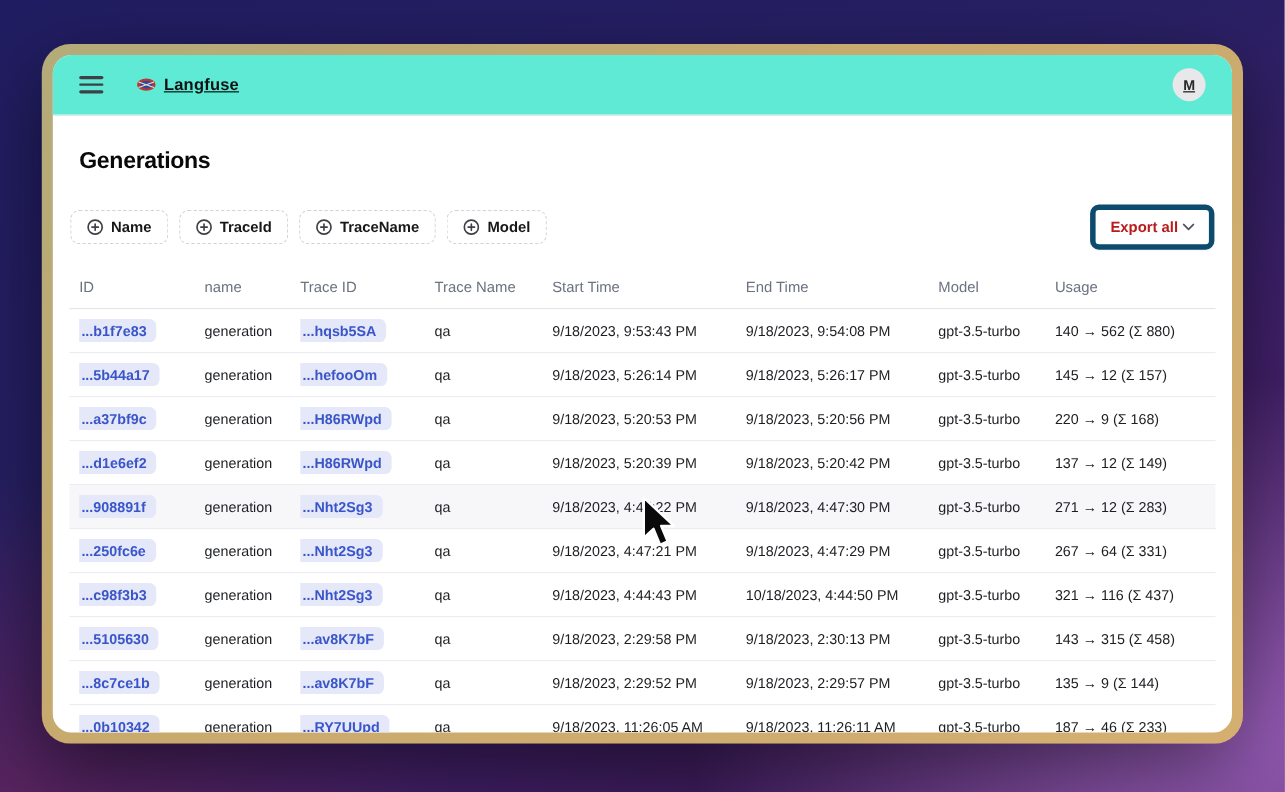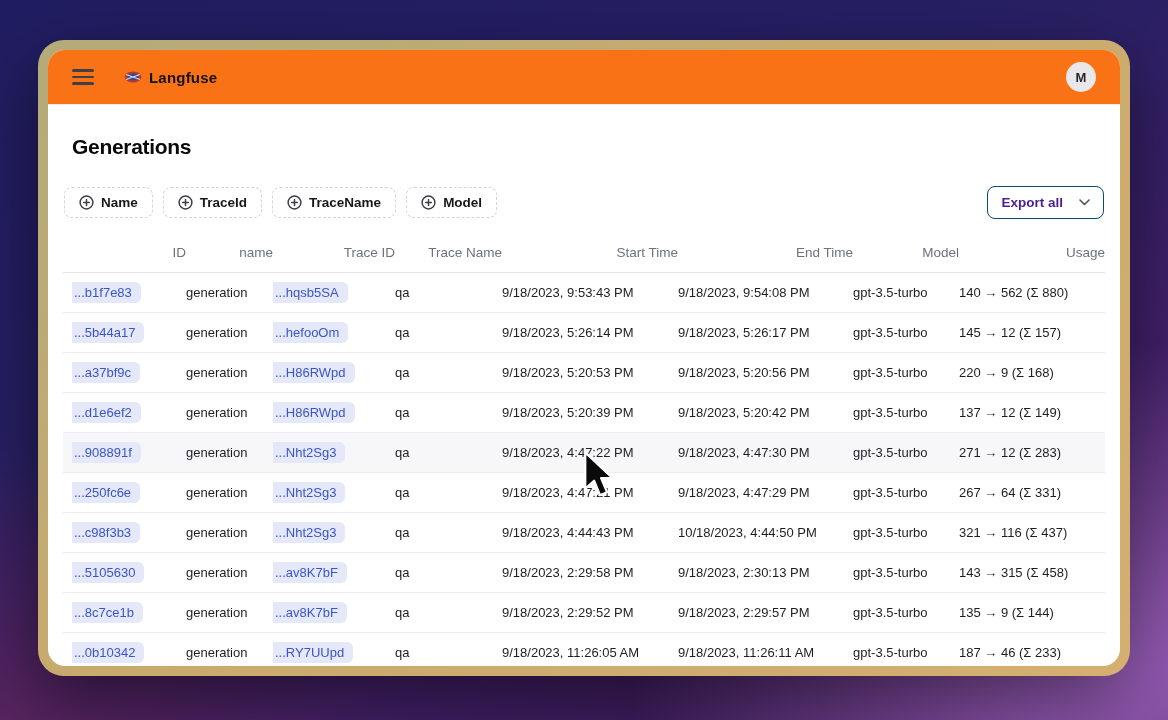--- a/index.html
+++ b/index.html
@@ -20,23 +20,23 @@
     background: linear-gradient(140deg, #b3ab79 0%, #c9aa6d 45%, #d4af70 100%);
     box-shadow: 0 24px 70px rgba(0,0,0,.5);
   }
   .app {
     width: 100%; height: 100%; border-radius: 17px; overflow: hidden;
     background: #ffffff; display: flex; flex-direction: column;
   }
 
   
   .nav {
-    height: 55px; flex: 0 0 55px; background: #f97316;
+    height: 55px; flex: 0 0 55px; background: #5eead4;
     border-bottom: 1px solid #ececee;
-    display: flex; align-items: center; padding: 0 24px;
+    display: flex; align-items: center; padding: 0 24px; text-decoration: underline;
   }
   .hamburger { width: 22px; display: flex; flex-direction: column; gap: 4px;
     background: none; border: none; cursor: pointer; padding: 0; }
   .hamburger span { display: block; height: 2.5px; border-radius: 2px; background: #3f3f46; }
   .brand { display: flex; align-items: center; gap: 7px; margin-left: 30px; cursor: pointer; }
   .brand-name { font-size: 15px; font-weight: 700; color: #111114; letter-spacing: .2px; }
   .nav-spacer { flex: 1; }
   .avatar {
     width: 30px; height: 30px; border-radius: 50%; background: #e8e8ea;
     display: flex; align-items: center; justify-content: center;
@@ -49,41 +49,41 @@
 
   .filterbar { display: flex; align-items: center; margin: 27px 16px 0 16px; }
   .filters { display: flex; gap: 10px; }
   .filter-btn {
     display: inline-flex; align-items: center; gap: 7px;
     border: 1px dashed #d4d4d8; border-radius: 8px; background: #fff;
     padding: 7px 14px; font-family: inherit; font-size: 13.5px; font-weight: 600;
     color: #18181b; cursor: pointer;
   }
   .export-btn {
-    margin-left: auto; display: inline-flex; align-items: center; gap: 16px;
-    border: 1px solid #0c4a6e; border-radius: 8px; background: #fff;
+    margin-left: auto; display: inline-flex; align-items: center; gap: 4px;
+    border: 5px solid #0c4a6e; border-radius: 8px; background: #fff;
     padding: 8px 13px; font-family: inherit; font-size: 13.5px; font-weight: 600;
-    color: #4c1d95; cursor: pointer; box-shadow: 0 1px 2px rgba(0,0,0,.04);
+    color: #b91c1c; cursor: pointer; box-shadow: 0 1px 2px rgba(0,0,0,.04);
   }
 
   
   .table { margin: 14px 15px 0 15px; }
   .trow {
     display: grid;
     grid-template-columns: 114px 87px 122px 107px 176px 175px 106px 1fr;
     align-items: center; height: 40px; padding-left: 9px;
     border-bottom: 1px solid #ededf1;
   }
   .trow.thead { border-bottom: 1px solid #e4e4e8; }
   .trow.hovered { background: #f7f7f9; }
-  .th { font-size: 13.5px; font-weight: 500; color: #6b7280; text-align: right; }
+  .th { font-size: 13.5px; font-weight: 500; color: #6b7280; }
   .td { font-size: 13px; color: #1c1e22; white-space: nowrap; overflow: hidden; }
   .pill {
     display: inline-block; margin-left: -7px; padding: 3px 9px; border-radius: 6px;
-    background: #e4e8f8; color: #3a55c9; font-weight: 400; font-size: 13px; cursor: pointer;
+    background: #e4e8f8; color: #3a55c9; font-weight: 700; font-size: 13px; cursor: pointer;
   }
 
   
   .cursor { position: absolute; left: 583px; top: 451px; pointer-events: none; }
 </style>
 </head>
 <body>
 
 <div class="stage">
   <div class="window">

